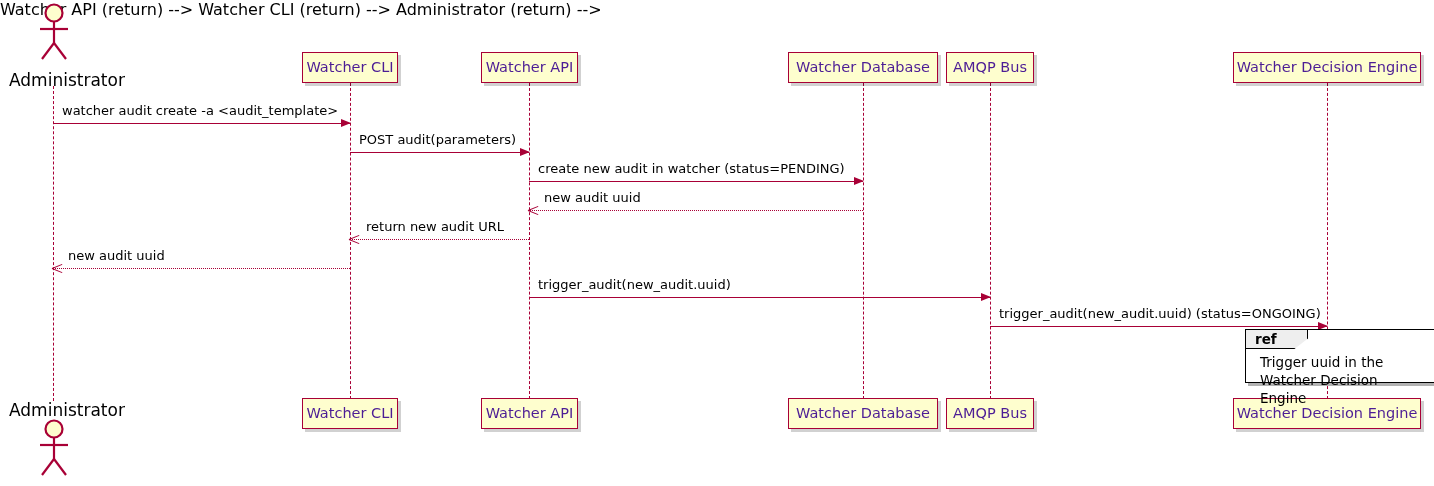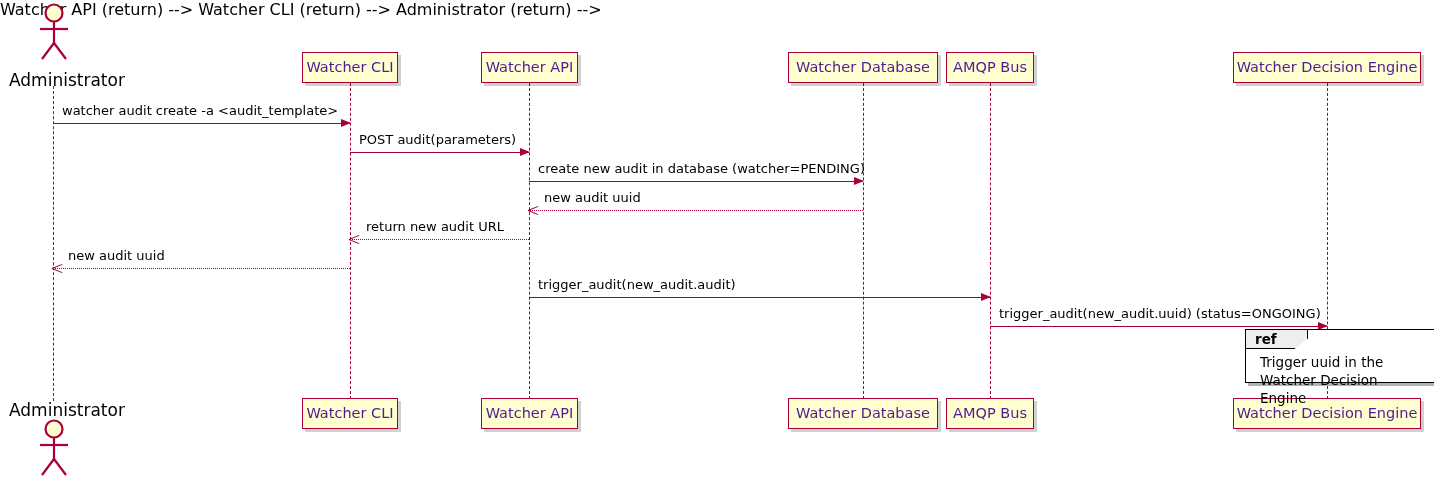--- a/index.html
+++ b/index.html
@@ -165,21 +165,21 @@
     <div class="line"></div>
     <div class="head-r-solid"></div>
   </div>
   <div class="msg-label" style="left:359px;top:133px;">POST audit(parameters)</div>
 
   
   <div class="msg solid" style="left:529px;top:181px;width:334px;">
     <div class="line"></div>
     <div class="head-r-solid"></div>
   </div>
-  <div class="msg-label" style="left:538px;top:162px;">create new audit in database (watcher=PENDING)</div>
+  <div class="msg-label" style="left:538px;top:162px;">create new audit in watcher (status=PENDING)</div>
 
    Watcher API (return) --&gt;
   <div class="msg dotted" style="left:529px;top:210px;width:334px;">
     <div class="line"></div>
     <div class="head-l-open"></div>
   </div>
   <div class="msg-label" style="left:544px;top:191px;">new audit uuid</div>
 
    Watcher CLI (return) --&gt;
   <div class="msg dotted" style="left:350px;top:239px;width:179px;">
@@ -193,21 +193,21 @@
     <div class="line"></div>
     <div class="head-l-open"></div>
   </div>
   <div class="msg-label" style="left:68px;top:249px;">new audit uuid</div>
 
   
   <div class="msg solid" style="left:529px;top:297px;width:461px;">
     <div class="line"></div>
     <div class="head-r-solid"></div>
   </div>
-  <div class="msg-label" style="left:538px;top:278px;">trigger_audit(new_audit.audit)</div>
+  <div class="msg-label" style="left:538px;top:278px;">trigger_audit(new_audit.uuid)</div>
 
   
   <div class="msg solid" style="left:990px;top:326px;width:337px;">
     <div class="line"></div>
     <div class="head-r-solid"></div>
   </div>
   <div class="msg-label" style="left:999px;top:307px;">trigger_audit(new_audit.uuid) (status=ONGOING)</div>
 
   
   <div class="ref-box" style="left:1231px;top:329px;width:192px;height:54px;margin-left:14px;">

